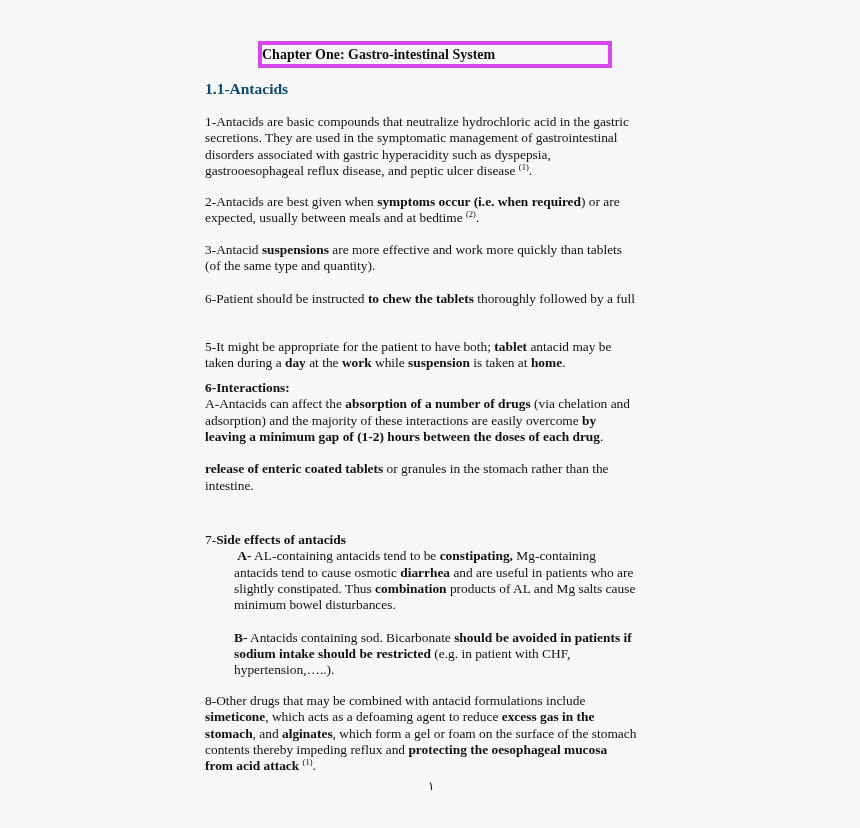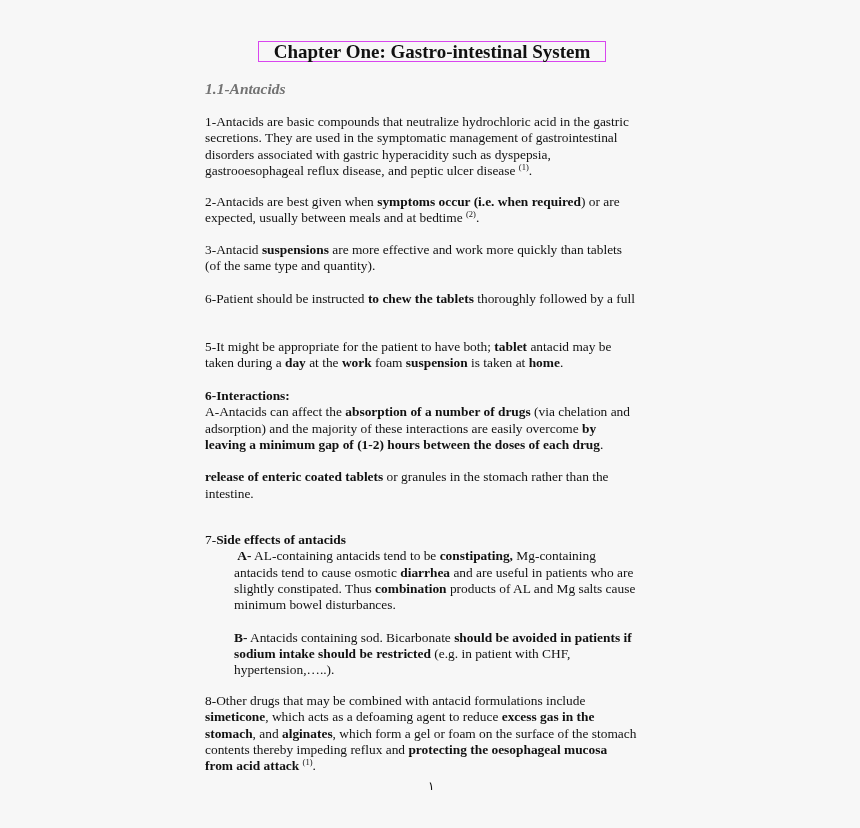--- a/index.html
+++ b/index.html
@@ -19,38 +19,37 @@
       position: absolute;
       left: 0; top: 0;
       width: 860px; height: 828px;
     }
     .title-box {
       position: absolute;
       left: 258px;
       top: 41px;
       width: 346px;
       height: 19px;
-      border: 1px solid #d946ef;
+      border: 4px solid #d946ef;
       box-sizing: content-box;
-      text-align: center;
+      text-align: left;
       font-weight: bold;
-      font-size: 19px;
+      font-size: 14px;
       line-height: 20px;
       white-space: nowrap;
     }
     .section-heading {
       position: absolute;
       left: 205px;
       top: 79px;
-      color: #737373;
+      color: #0c4a6e;
       font-weight: bold;
       font-size: 15.5px;
       line-height: 20px;
       white-space: nowrap;
-      font-style: italic;
     }
     .body-text {
       position: absolute;
       left: 205px;
       width: 470px;
       font-size: 13.4px;
       line-height: 16.3px;
       white-space: nowrap;
     }
     .body-text .line { display: block; height: 16.3px; }
@@ -94,24 +93,24 @@
     <span class="line"><span>3-Antacid </span><b>suspensions</b><span> are more effective and work more quickly than tablets</span></span>
     <span class="line">(of the same type and quantity).</span>
   </div>
 
   <div class="body-text" style="top:291px">
     <span class="line"><span>6-Patient should be instructed </span><b>to chew the tablets</b><span> thoroughly followed by a full</span></span>
   </div>
 
   <div class="body-text" style="top:339px">
     <span class="line"><span>5-It might be appropriate for the patient to have both; </span><b>tablet</b><span> antacid may be</span></span>
-    <span class="line"><span>taken during a </span><b>day</b><span> at the </span><b>work</b><span> foam </span><b>suspension</b><span> is taken at </span><b>home</b><span>.</span></span>
+    <span class="line"><span>taken during a </span><b>day</b><span> at the </span><b>work</b><span> while </span><b>suspension</b><span> is taken at </span><b>home</b><span>.</span></span>
   </div>
 
-  <div class="body-text" style="top:388px">
+  <div class="body-text" style="top:380px">
     <span class="line"><b>6-Interactions:</b></span>
     <span class="line"><span>A-Antacids can affect the </span><b>absorption of a number of drugs</b><span> (via chelation and</span></span>
     <span class="line"><span>adsorption) and the majority of these interactions are easily overcome </span><b>by</b></span>
     <span class="line"><b>leaving a minimum gap of (1-2) hours between the doses of each drug</b><span>.</span></span>
     <span class="line"></span>
     <span class="line"><b>release of enteric coated tablets</b><span> or granules in the stomach rather than the</span></span>
     <span class="line">intestine.</span>
   </div>
 
   <div class="body-text" style="top:532px">

